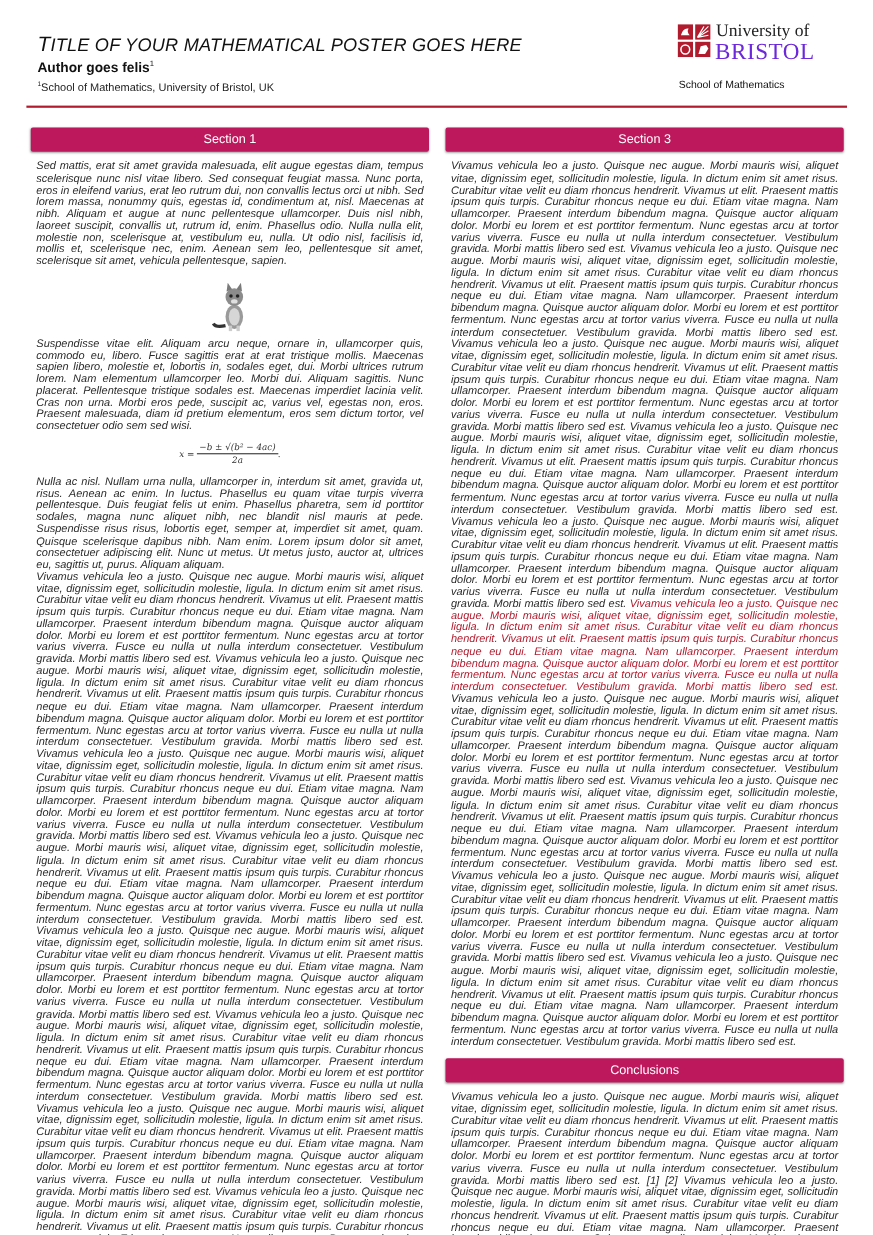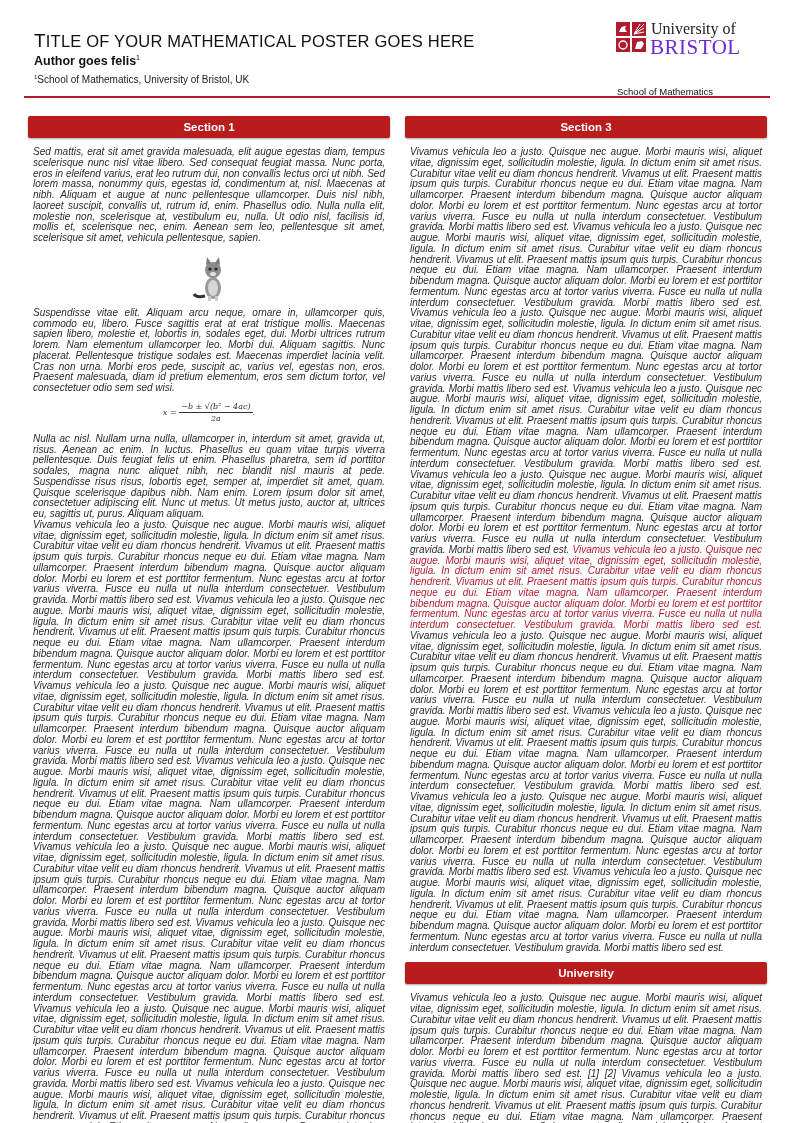--- a/index.html
+++ b/index.html
@@ -1,34 +1,34 @@
 <!DOCTYPE html>
 <html><head>
 <meta charset="utf-8">
 <style>
   * { box-sizing: border-box; margin: 0; padding: 0; }
   body { width: 794px; height: 1123px; background: #fff; font-family: "Liberation Sans", sans-serif; color: #222; position: relative; overflow: hidden; }
   .header { position: absolute; left: 0; top: 0; width: 794px; height: 100px; }
-  .title { position: absolute; left: 34px; top: 30px; font-size: 16.5px; letter-spacing: 0.2px; color: #111; font-variant: small-caps; }
+  .title { position: absolute; left: 34px; top: 30px; font-size: 16.5px; letter-spacing: 0.2px; color: #111; font-variant: small-caps; font-style: italic; }
   .title .big { font-size: 19px; }
   .author { position: absolute; left: 34px; top: 54px; font-size: 12.5px; font-weight: bold; color: #111; }
   .author sup { font-size: 7px; font-weight: normal; }
   .affil { position: absolute; left: 34px; top: 74px; font-size: 10px; color: #222; }
   .affil sup { font-size: 6px; }
   .logo { position: absolute; left: 616px; top: 22px; width: 170px; height: 70px; }
   .logo-mark { position: absolute; left: 0; top: 0; width: 30px; height: 30px; }
   .logo-text1 { position: absolute; left: 35px; top: -2px; font-family: "Liberation Serif", serif; font-size: 16px; color: #222; text-align: center; }
   .logo-text2 { position: absolute; left: 34px; top: 13px; font-family: "Liberation Serif", serif; font-size: 21px; color: #6d28d9; letter-spacing: 0.5px; }
-  .logo-sub { position: absolute; left: 1px; top: 64px; font-size: 9.5px; color: #111; }
+  .logo-sub { position: absolute; left: 1px; top: 50px; font-size: 9.5px; color: #111; }
   .rule { position: absolute; left: 24px; top: 96px; width: 746px; height: 2px; background: #b01c2e; }
 
   .col { position: absolute; top: 116px; width: 362px; }
   .col.left { left: 28px; }
   .col.right { left: 405px; }
-  .sec-head { background: #b91c1c; color: #fff; font-weight: bold; font-size: 11.5px; text-align: center; height: 22px; line-height: 22px; border-radius: 2px; box-shadow: 0 1px 2px rgba(0,0,0,0.35); margin: 0 0 9px 0; }
+  .sec-head { background: #be185d; color: #fff; font-weight: normal; font-size: 11.5px; text-align: center; height: 22px; line-height: 22px; border-radius: 2px; box-shadow: 0 1px 2px rgba(0,0,0,0.35); margin: 0 0 9px 0; }
   .para { font-size: 10px; line-height: 10.75px; text-align: justify; padding: 0 5px; color: #2a2a2a; font-style: italic; }
   .para .red { color: #b01c2e; }
   .figure { text-align: center; height: 54px; margin: 6px 0 4px 0; position: relative; }
   .eq { text-align: center; font-family: "DejaVu Serif", serif; font-size: 8px; color: #333; margin: 8px 0 6px 0; height: 26px; position: relative; }
   .eq .frac { display: inline-block; vertical-align: middle; text-align: center; }
   .eq .num { display: block; border-bottom: 0.8px solid #333; padding: 0 2px 1px 2px; font-style: italic; }
   .eq .den { display: block; padding-top: 1px; font-style: italic; }
   .refs { font-size: 6.3px; line-height: 8.6px; color: #333; padding: 0 8px; }
   .ref { margin-bottom: 3px; padding-left: 14px; text-indent: -14px; }
   .ref i { font-style: italic; }
@@ -89,21 +89,21 @@
   </div>
   <p class="para">Nulla ac nisl. Nullam urna nulla, ullamcorper in, interdum sit amet, gravida ut, risus. Aenean ac enim. In luctus. Phasellus eu quam vitae turpis viverra pellentesque. Duis feugiat felis ut enim. Phasellus pharetra, sem id porttitor sodales, magna nunc aliquet nibh, nec blandit nisl mauris at pede. Suspendisse risus risus, lobortis eget, semper at, imperdiet sit amet, quam. Quisque scelerisque dapibus nibh. Nam enim. Lorem ipsum dolor sit amet, consectetuer adipiscing elit. Nunc ut metus. Ut metus justo, auctor at, ultrices eu, sagittis ut, purus. Aliquam aliquam.</p>
 
   <p class="para">Vivamus vehicula leo a justo. Quisque nec augue. Morbi mauris wisi, aliquet vitae, dignissim eget, sollicitudin molestie, ligula. In dictum enim sit amet risus. Curabitur vitae velit eu diam rhoncus hendrerit. Vivamus ut elit. Praesent mattis ipsum quis turpis. Curabitur rhoncus neque eu dui. Etiam vitae magna. Nam ullamcorper. Praesent interdum bibendum magna. Quisque auctor aliquam dolor. Morbi eu lorem et est porttitor fermentum. Nunc egestas arcu at tortor varius viverra. Fusce eu nulla ut nulla interdum consectetuer. Vestibulum gravida. Morbi mattis libero sed est. Vivamus vehicula leo a justo. Quisque nec augue. Morbi mauris wisi, aliquet vitae, dignissim eget, sollicitudin molestie, ligula. In dictum enim sit amet risus. Curabitur vitae velit eu diam rhoncus hendrerit. Vivamus ut elit. Praesent mattis ipsum quis turpis. Curabitur rhoncus neque eu dui. Etiam vitae magna. Nam ullamcorper. Praesent interdum bibendum magna. Quisque auctor aliquam dolor. Morbi eu lorem et est porttitor fermentum. Nunc egestas arcu at tortor varius viverra. Fusce eu nulla ut nulla interdum consectetuer. Vestibulum gravida. Morbi mattis libero sed est. Vivamus vehicula leo a justo. Quisque nec augue. Morbi mauris wisi, aliquet vitae, dignissim eget, sollicitudin molestie, ligula. In dictum enim sit amet risus. Curabitur vitae velit eu diam rhoncus hendrerit. Vivamus ut elit. Praesent mattis ipsum quis turpis. Curabitur rhoncus neque eu dui. Etiam vitae magna. Nam ullamcorper. Praesent interdum bibendum magna. Quisque auctor aliquam dolor. Morbi eu lorem et est porttitor fermentum. Nunc egestas arcu at tortor varius viverra. Fusce eu nulla ut nulla interdum consectetuer. Vestibulum gravida. Morbi mattis libero sed est. Vivamus vehicula leo a justo. Quisque nec augue. Morbi mauris wisi, aliquet vitae, dignissim eget, sollicitudin molestie, ligula. In dictum enim sit amet risus. Curabitur vitae velit eu diam rhoncus hendrerit. Vivamus ut elit. Praesent mattis ipsum quis turpis. Curabitur rhoncus neque eu dui. Etiam vitae magna. Nam ullamcorper. Praesent interdum bibendum magna. Quisque auctor aliquam dolor. Morbi eu lorem et est porttitor fermentum. Nunc egestas arcu at tortor varius viverra. Fusce eu nulla ut nulla interdum consectetuer. Vestibulum gravida. Morbi mattis libero sed est. Vivamus vehicula leo a justo. Quisque nec augue. Morbi mauris wisi, aliquet vitae, dignissim eget, sollicitudin molestie, ligula. In dictum enim sit amet risus. Curabitur vitae velit eu diam rhoncus hendrerit. Vivamus ut elit. Praesent mattis ipsum quis turpis. Curabitur rhoncus neque eu dui. Etiam vitae magna. Nam ullamcorper. Praesent interdum bibendum magna. Quisque auctor aliquam dolor. Morbi eu lorem et est porttitor fermentum. Nunc egestas arcu at tortor varius viverra. Fusce eu nulla ut nulla interdum consectetuer. Vestibulum gravida. Morbi mattis libero sed est. Vivamus vehicula leo a justo. Quisque nec augue. Morbi mauris wisi, aliquet vitae, dignissim eget, sollicitudin molestie, ligula. In dictum enim sit amet risus. Curabitur vitae velit eu diam rhoncus hendrerit. Vivamus ut elit. Praesent mattis ipsum quis turpis. Curabitur rhoncus neque eu dui. Etiam vitae magna. Nam ullamcorper. Praesent interdum bibendum magna. Quisque auctor aliquam dolor. Morbi eu lorem et est porttitor fermentum. Nunc egestas arcu at tortor varius viverra. Fusce eu nulla ut nulla interdum consectetuer. Vestibulum gravida. Morbi mattis libero sed est. Vivamus vehicula leo a justo. Quisque nec augue. Morbi mauris wisi, aliquet vitae, dignissim eget, sollicitudin molestie, ligula. In dictum enim sit amet risus. Curabitur vitae velit eu diam rhoncus hendrerit. Vivamus ut elit. Praesent mattis ipsum quis turpis. Curabitur rhoncus neque eu dui. Etiam vitae magna. Nam ullamcorper. Praesent interdum bibendum magna. Quisque auctor aliquam dolor. Morbi eu lorem et est porttitor fermentum. Nunc egestas arcu at tortor varius viverra. Fusce eu nulla ut nulla interdum consectetuer. Vestibulum gravida. Morbi mattis libero sed est. Vivamus vehicula leo a justo. Quisque nec augue. Morbi mauris wisi, aliquet vitae, dignissim eget, sollicitudin molestie, ligula. In dictum enim sit amet risus. Curabitur vitae velit eu diam rhoncus hendrerit. Vivamus ut elit. Praesent mattis ipsum quis turpis. Curabitur rhoncus neque eu dui. Etiam vitae magna. Nam ullamcorper. Praesent interdum bibendum magna. Quisque auctor aliquam dolor. Morbi eu lorem et est porttitor fermentum. Nunc egestas arcu at tortor varius viverra. Fusce eu nulla ut nulla interdum consectetuer. Vestibulum gravida. Morbi mattis libero sed est. Vivamus vehicula leo a justo. Quisque nec augue. Morbi mauris wisi, aliquet vitae, dignissim eget, sollicitudin molestie, ligula. In dictum enim sit amet risus. Curabitur vitae velit eu diam rhoncus hendrerit. Vivamus ut elit. Praesent mattis ipsum quis turpis. Curabitur rhoncus neque eu dui. Etiam vitae magna. Nam ullamcorper. Praesent interdum bibendum magna. Quisque auctor aliquam dolor. Morbi eu lorem et est porttitor fermentum. Nunc egestas arcu at tortor varius viverra. Fusce eu nulla ut nulla interdum consectetuer. Vestibulum gravida. Morbi mattis libero sed est.</p>
 </div>
 
 <div class="col right">
   <div class="sec-head">Section 3</div>
   <p class="para"><span>Vivamus vehicula leo a justo. Quisque nec augue. Morbi mauris wisi, aliquet vitae, dignissim eget, sollicitudin molestie, ligula. In dictum enim sit amet risus. Curabitur vitae velit eu diam rhoncus hendrerit. Vivamus ut elit. Praesent mattis ipsum quis turpis. Curabitur rhoncus neque eu dui. Etiam vitae magna. Nam ullamcorper. Praesent interdum bibendum magna. Quisque auctor aliquam dolor. Morbi eu lorem et est porttitor fermentum. Nunc egestas arcu at tortor varius viverra. Fusce eu nulla ut nulla interdum consectetuer. Vestibulum gravida. Morbi mattis libero sed est. Vivamus vehicula leo a justo. Quisque nec augue. Morbi mauris wisi, aliquet vitae, dignissim eget, sollicitudin molestie, ligula. In dictum enim sit amet risus. Curabitur vitae velit eu diam rhoncus hendrerit. Vivamus ut elit. Praesent mattis ipsum quis turpis. Curabitur rhoncus neque eu dui. Etiam vitae magna. Nam ullamcorper. Praesent interdum bibendum magna. Quisque auctor aliquam dolor. Morbi eu lorem et est porttitor fermentum. Nunc egestas arcu at tortor varius viverra. Fusce eu nulla ut nulla interdum consectetuer. Vestibulum gravida. Morbi mattis libero sed est. Vivamus vehicula leo a justo. Quisque nec augue. Morbi mauris wisi, aliquet vitae, dignissim eget, sollicitudin molestie, ligula. In dictum enim sit amet risus. Curabitur vitae velit eu diam rhoncus hendrerit. Vivamus ut elit. Praesent mattis ipsum quis turpis. Curabitur rhoncus neque eu dui. Etiam vitae magna. Nam ullamcorper. Praesent interdum bibendum magna. Quisque auctor aliquam dolor. Morbi eu lorem et est porttitor fermentum. Nunc egestas arcu at tortor varius viverra. Fusce eu nulla ut nulla interdum consectetuer. Vestibulum gravida. Morbi mattis libero sed est. Vivamus vehicula leo a justo. Quisque nec augue. Morbi mauris wisi, aliquet vitae, dignissim eget, sollicitudin molestie, ligula. In dictum enim sit amet risus. Curabitur vitae velit eu diam rhoncus hendrerit. Vivamus ut elit. Praesent mattis ipsum quis turpis. Curabitur rhoncus neque eu dui. Etiam vitae magna. Nam ullamcorper. Praesent interdum bibendum magna. Quisque auctor aliquam dolor. Morbi eu lorem et est porttitor fermentum. Nunc egestas arcu at tortor varius viverra. Fusce eu nulla ut nulla interdum consectetuer. Vestibulum gravida. Morbi mattis libero sed est. Vivamus vehicula leo a justo. Quisque nec augue. Morbi mauris wisi, aliquet vitae, dignissim eget, sollicitudin molestie, ligula. In dictum enim sit amet risus. Curabitur vitae velit eu diam rhoncus hendrerit. Vivamus ut elit. Praesent mattis ipsum quis turpis. Curabitur rhoncus neque eu dui. Etiam vitae magna. Nam ullamcorper. Praesent interdum bibendum magna. Quisque auctor aliquam dolor. Morbi eu lorem et est porttitor fermentum. Nunc egestas arcu at tortor varius viverra. Fusce eu nulla ut nulla interdum consectetuer. Vestibulum gravida. Morbi mattis libero sed est.</span><span class="red"> Vivamus vehicula leo a justo. Quisque nec augue. Morbi mauris wisi, aliquet vitae, dignissim eget, sollicitudin molestie, ligula. In dictum enim sit amet risus. Curabitur vitae velit eu diam rhoncus hendrerit. Vivamus ut elit. Praesent mattis ipsum quis turpis. Curabitur rhoncus neque eu dui. Etiam vitae magna. Nam ullamcorper. Praesent interdum bibendum magna. Quisque auctor aliquam dolor. Morbi eu lorem et est porttitor fermentum. Nunc egestas arcu at tortor varius viverra. Fusce eu nulla ut nulla interdum consectetuer. Vestibulum gravida. Morbi mattis libero sed est.</span><span> Vivamus vehicula leo a justo. Quisque nec augue. Morbi mauris wisi, aliquet vitae, dignissim eget, sollicitudin molestie, ligula. In dictum enim sit amet risus. Curabitur vitae velit eu diam rhoncus hendrerit. Vivamus ut elit. Praesent mattis ipsum quis turpis. Curabitur rhoncus neque eu dui. Etiam vitae magna. Nam ullamcorper. Praesent interdum bibendum magna. Quisque auctor aliquam dolor. Morbi eu lorem et est porttitor fermentum. Nunc egestas arcu at tortor varius viverra. Fusce eu nulla ut nulla interdum consectetuer. Vestibulum gravida. Morbi mattis libero sed est. Vivamus vehicula leo a justo. Quisque nec augue. Morbi mauris wisi, aliquet vitae, dignissim eget, sollicitudin molestie, ligula. In dictum enim sit amet risus. Curabitur vitae velit eu diam rhoncus hendrerit. Vivamus ut elit. Praesent mattis ipsum quis turpis. Curabitur rhoncus neque eu dui. Etiam vitae magna. Nam ullamcorper. Praesent interdum bibendum magna. Quisque auctor aliquam dolor. Morbi eu lorem et est porttitor fermentum. Nunc egestas arcu at tortor varius viverra. Fusce eu nulla ut nulla interdum consectetuer. Vestibulum gravida. Morbi mattis libero sed est. Vivamus vehicula leo a justo. Quisque nec augue. Morbi mauris wisi, aliquet vitae, dignissim eget, sollicitudin molestie, ligula. In dictum enim sit amet risus. Curabitur vitae velit eu diam rhoncus hendrerit. Vivamus ut elit. Praesent mattis ipsum quis turpis. Curabitur rhoncus neque eu dui. Etiam vitae magna. Nam ullamcorper. Praesent interdum bibendum magna. Quisque auctor aliquam dolor. Morbi eu lorem et est porttitor fermentum. Nunc egestas arcu at tortor varius viverra. Fusce eu nulla ut nulla interdum consectetuer. Vestibulum gravida. Morbi mattis libero sed est. Vivamus vehicula leo a justo. Quisque nec augue. Morbi mauris wisi, aliquet vitae, dignissim eget, sollicitudin molestie, ligula. In dictum enim sit amet risus. Curabitur vitae velit eu diam rhoncus hendrerit. Vivamus ut elit. Praesent mattis ipsum quis turpis. Curabitur rhoncus neque eu dui. Etiam vitae magna. Nam ullamcorper. Praesent interdum bibendum magna. Quisque auctor aliquam dolor. Morbi eu lorem et est porttitor fermentum. Nunc egestas arcu at tortor varius viverra. Fusce eu nulla ut nulla interdum consectetuer. Vestibulum gravida. Morbi mattis libero sed est.</span></p>
 
-  <div class="sec-head" style="margin-top:9px;">University</div>
+  <div class="sec-head" style="margin-top:9px;">Conclusions</div>
   <p class="para">Vivamus vehicula leo a justo. Quisque nec augue. Morbi mauris wisi, aliquet vitae, dignissim eget, sollicitudin molestie, ligula. In dictum enim sit amet risus. Curabitur vitae velit eu diam rhoncus hendrerit. Vivamus ut elit. Praesent mattis ipsum quis turpis. Curabitur rhoncus neque eu dui. Etiam vitae magna. Nam ullamcorper. Praesent interdum bibendum magna. Quisque auctor aliquam dolor. Morbi eu lorem et est porttitor fermentum. Nunc egestas arcu at tortor varius viverra. Fusce eu nulla ut nulla interdum consectetuer. Vestibulum gravida. Morbi mattis libero sed est. [1] [2] Vivamus vehicula leo a justo. Quisque nec augue. Morbi mauris wisi, aliquet vitae, dignissim eget, sollicitudin molestie, ligula. In dictum enim sit amet risus. Curabitur vitae velit eu diam rhoncus hendrerit. Vivamus ut elit. Praesent mattis ipsum quis turpis. Curabitur rhoncus neque eu dui. Etiam vitae magna. Nam ullamcorper. Praesent interdum bibendum magna. Quisque auctor aliquam dolor. Morbi eu lorem et est porttitor fermentum. Nunc egestas arcu at tortor varius viverra. Fusce eu nulla ut nulla interdum consectetuer. Vestibulum gravida. Morbi mattis libero sed est. Vivamus vehicula leo a justo. Quisque nec augue. Morbi mauris wisi, aliquet vitae, dignissim eget, sollicitudin molestie, ligula. In dictum enim sit amet risus. Curabitur vitae velit eu diam rhoncus hendrerit. Vivamus ut elit. Praesent mattis ipsum quis turpis. Curabitur rhoncus neque eu dui. Etiam vitae magna. Nam ullamcorper. Praesent interdum bibendum magna. Quisque auctor aliquam dolor. Morbi eu lorem et est porttitor fermentum. Nunc egestas arcu at tortor varius viverra. Fusce eu nulla ut nulla interdum consectetuer. Vestibulum gravida. Morbi mattis libero sed est.</p>
 
   <div class="sec-head" style="margin-top:0;padding-left:29px;">References</div>
   <div class="refs">
     <div class="ref">
       <span>[1]</span>&nbsp;&nbsp;
       <span>Paul Adrien Maurice Dirac.</span>
       <i>The Principles of Quantum Mechanics.</i>
       <span>International series of monographs on physics. Clarendon Press, 1981.</span>
       <span class="sc">ISBN</span><span>: 9780198520115.</span>

